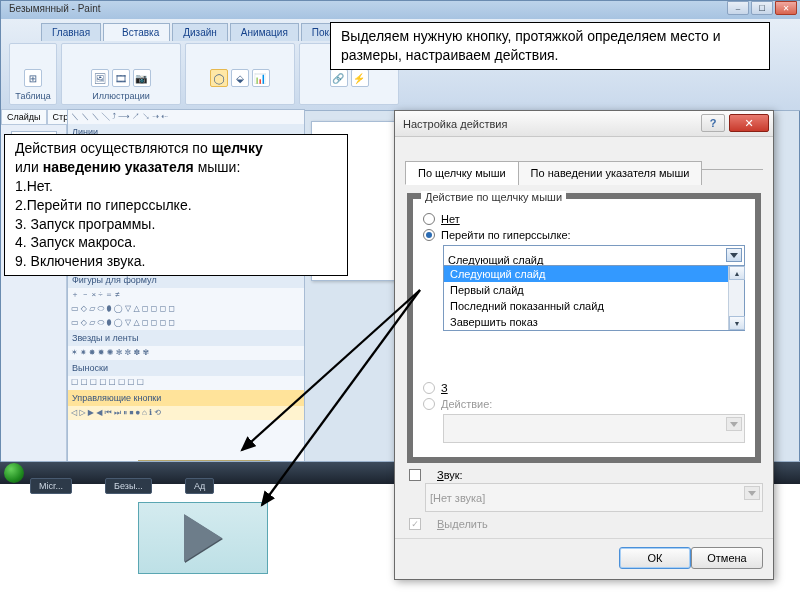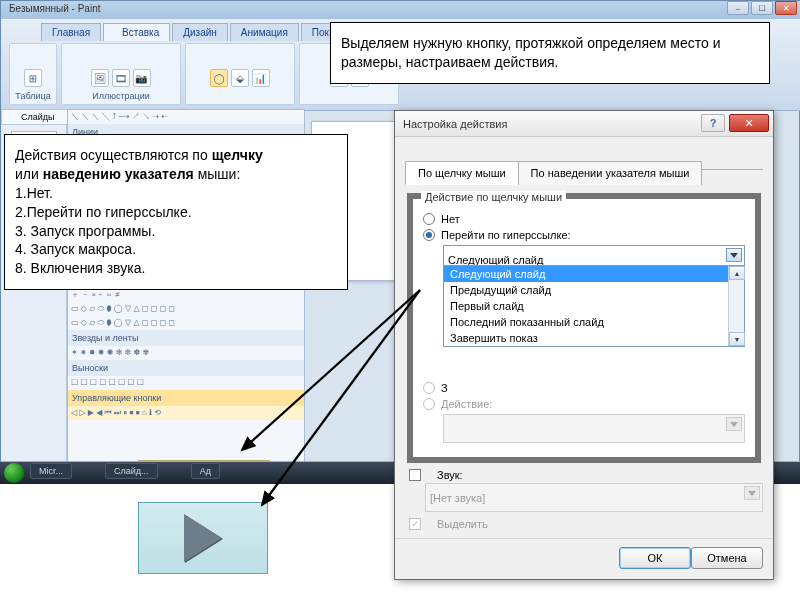--- a/index.html
+++ b/index.html
@@ -10,32 +10,32 @@
   .tabs-row { position: absolute; top: 4px; left: 40px; display: flex; gap: 2px; font-size: 10px; }
   .rtab { padding: 3px 10px; background: #cfdff0; border: 1px solid #9bb2cc; border-bottom: none; color: #15428b; }
   .rtab.active { background: #eef4fb; padding-left: 18px; }
   .ribbon-groups { position: absolute; top: 24px; left: 8px; display: flex; gap: 4px; height: 62px; }
   .rgroup { background: #eef4fb; border: 1px solid #c0d0e4; border-radius: 2px; padding: 3px 6px; font-size: 9px; color: #3a5a85; display: flex; flex-direction: column; justify-content: flex-end; align-items: center; }
   .rgroup .gicons { display: flex; gap: 3px; margin-bottom: 4px; }
   .gicon { width: 18px; height: 18px; background: #fff; border: 1px solid #b0c4dc; border-radius: 2px; display: flex; align-items: center; justify-content: center; font-size: 10px; }
   .gicon.sel { background: #ffe8a6; border-color: #e6b84f; }
   .leftpanel { position: absolute; top: 108px; left: 0; width: 66px; height: 372px; background: #e7eef8; border-right: 1px solid #b7c8dd; }
   .lp-tabs { display: flex; font-size: 9px; }
-  .lp-tab { padding: 2px 19px; border: 1px solid #b7c8dd; background: #f5f9fd; }
+  .lp-tab { padding: 2px 5px; border: 1px solid #b7c8dd; background: #f5f9fd; }
   .thumb { margin: 6px auto; width: 46px; height: 34px; background: #fff; border: 1px solid #a8bcd4; }
   .shapes-panel { position: absolute; top: 108px; left: 66px; width: 238px; height: 372px; background: #f3f7fc; border: 1px solid #a8bcd4; font-size: 9px; color: #37557f; overflow: hidden; }
   .sp-row { display: flex; flex-wrap: wrap; gap: 1px; padding: 2px 3px; line-height: 10px; color: #5a7396; font-size: 8px; }
   .sp-head { font-weight: normal; padding: 3px 4px; background: #e1ebf6; }
   .canvas-slide { position: absolute; top: 120px; left: 310px; width: 220px; height: 160px; background: #fff; border: 1px solid #a8bcd4; box-shadow: 1px 1px 3px rgba(0,0,0,.2); }
   .statusbar { position: absolute; bottom: 0; left: 0; width: 800px; height: 18px; background: linear-gradient(#d4e2f1,#bcd0e6); font-size: 9px; color: #3a5a85; padding: 2px 8px; border-top: 1px solid #9bb2cc; }
   .taskbar { position: absolute; top: 462px; left: 0; width: 800px; height: 22px; background: linear-gradient(#3d4b5c,#1b232e); }
   .taskbar .startorb { position: absolute; left: 4px; top: 1px; width: 20px; height: 20px; border-radius: 50%; background: radial-gradient(circle at 35% 30%,#67d35c,#1f8a1f 60%,#0b4d0b); }
-  .taskbtn { display: inline-block; margin-left: 30px; margin-top: 1px; padding: 2px 8px; background: #2d3a49; border: 1px solid #485a70; color: #cdd7e3; font-size: 9px; border-radius: 2px; }
-
-  .callout { position: absolute; background: #fff; border: 1.5px solid #000; padding: 11px 10px; font-size: 14px; line-height: 1.35; font-family: Arial, sans-serif; }
+  .taskbtn { display: inline-block; margin-left: 30px; margin-top: 16px; padding: 2px 8px; background: #2d3a49; border: 1px solid #485a70; color: #cdd7e3; font-size: 9px; border-radius: 2px; }
+
+  .callout { position: absolute; background: #fff; border: 1.5px solid #000; padding: 4px 10px; font-size: 14px; line-height: 1.35; font-family: Arial, sans-serif; }
   .callout-top { top: 22px; left: 330px; width: 440px; }
   .callout-left { top: 134px; left: 4px; width: 344px; }
 
   .dialog { position: absolute; top: 110px; left: 394px; width: 380px; background: #f0f0f0; border: 1px solid #6a6a6a; box-shadow: 2px 2px 8px rgba(0,0,0,.35); font-size: 11px; }
   .dlg-title { background: linear-gradient(#fcfcfc,#e5e5e5); height: 26px; border-bottom: 1px solid #c8c8c8; display: flex; align-items: center; padding: 0 8px; color: #333; position: relative; }
   .dlg-close { position: absolute; right: 4px; top: 3px; width: 40px; height: 18px; background: linear-gradient(#e87a6e,#c83a2c); border: 1px solid #8a2015; border-radius: 2px; color: #fff; display: flex; align-items: center; justify-content: center; font-size: 11px; }
   .dlg-help { position: absolute; right: 48px; top: 3px; width: 24px; height: 18px; background: linear-gradient(#f8f8f8,#e2e2e2); border: 1px solid #b0b0b0; border-radius: 2px; display: flex; align-items: center; justify-content: center; color: #3a6aa8; font-weight: bold; }
   .dlg-body { padding: 8px 10px 6px; }
   .dlg-tabs { display: flex; border-bottom: 1px solid #b0b0b0; }
   .dlg-tab { padding: 5px 12px; border: 1px solid #b0b0b0; border-bottom: none; background: #f7f7f7; margin-right: -1px; font-size: 11px; position: relative; top: 16px; }
@@ -60,21 +60,21 @@
   .chk { width: 12px; height: 12px; border: 1px solid #7a7a7a; background: #fff; display: inline-flex; align-items: center; justify-content: center; font-size: 9px; color: #2b6cb3; }
   .chk.dis { border-color: #c0c0c0; color: #b0b0b0; }
   .dlg-buttons { display: flex; justify-content: flex-end; gap: 0; padding: 8px 10px 10px; border-top: 1px solid #d6d6d6; background: #f0f0f0; }
   .btn { min-width: 72px; height: 22px; border: 1px solid #8a8a8a; background: linear-gradient(#fdfdfd,#e4e4e4); border-radius: 3px; font-size: 11px; display: flex; align-items: center; justify-content: center; }
   .btn.primary { border-color: #4a90d9; box-shadow: 0 0 0 1px #a6cef5 inset; }
 
   .action-btn-demo { position: absolute; top: 502px; left: 138px; width: 130px; height: 72px; background: linear-gradient(#d4ebef,#bde0e6); border: 1.5px solid #5aa6b2; display: flex; align-items: center; justify-content: center; }
   .play-tri { width: 0; height: 0; border-left: 38px solid #6d7d8a; border-top: 24px solid transparent; border-bottom: 24px solid transparent; filter: drop-shadow(1px 1px 0 #4a5661); }
 
   .arrow-svg { position: absolute; pointer-events: none; }
-  .uline { }
+  .uline { text-decoration: underline; }
   .tri { width: 0; height: 0; border-left: 4px solid transparent; border-right: 4px solid transparent; border-top: 5px solid #345; }
   .win-ctrl { position: absolute; top: 0; right: 4px; display: flex; gap: 2px; }
   .wcbtn { width: 22px; height: 14px; background: linear-gradient(#e8eef6,#c7d6e9); border: 1px solid #8aa3c2; border-radius: 0 0 2px 2px; font-size: 8px; display: flex; align-items: center; justify-content: center; color: #345; }
   .wcbtn.cls { background: linear-gradient(#f0a8a0,#d8644f); border-color: #a83b28; color: #fff; }
 </style>
 </head>
 <body>
 
 <div class="bg-app">
   <div class="titlebar-paint">
@@ -162,36 +162,36 @@
   </div>
 
   <div class="canvas-slide"></div>
 
   <div class="statusbar">Слайд 32 из 33   "Оформление по умолч..."</div>
 </div>
 
 <div class="taskbar">
   <div class="startorb"></div>
   <span class="taskbtn">Micr...</span>
-  <span class="taskbtn">Слайд...</span>
+  <span class="taskbtn">Безы...</span>
   <span class="taskbtn">Ад</span>
 </div>
 
 <div class="callout callout-top">
   <span>Выделяем нужную кнопку,  протяжкой определяем место и размеры, настраиваем действия.</span>
 </div>
 
 <div class="callout callout-left">
   <span>Действия осуществляются по </span><b>щелчку</b><br>
   <span>или </span><b>наведению указателя</b><span> мыши:</span><br>
   <span>1.Нет.</span><br>
   <span>2.Перейти по гиперссылке.</span><br>
   <span>3. Запуск программы.</span><br>
   <span>4. Запуск макроса.</span><br>
-  <span>8. Включения звука.</span>
+  <span>9. Включения звука.</span>
 </div>
 
 <div class="dialog">
   <div class="dlg-title">
     <span>Настройка действия</span>
     <div class="dlg-help">?</div>
     <div class="dlg-close">✕</div>
   </div>
   <div class="dlg-body">
     <div class="dlg-tabs">
@@ -210,21 +210,20 @@
         <span class="radio sel"></span>
         <span>Перейти по гиперссылке:</span>
       </div>
       <div class="combo">
         <span>Следующий слайд</span>
         <span class="arrow">
             <span class="tri"></span>
           </span>
         <div class="listopen">
           <div class="opt sel">Следующий слайд</div>
-          <div class="opt">Предыдущий слайд</div>
           <div class="opt">Первый слайд</div>
           <div class="opt">Последний показанный слайд</div>
           <div class="opt">Завершить показ</div>
           <div class="sb">
             <div class="sbbtn" style="top:0">▲</div>
             <div class="sbbtn" style="bottom:0">▼</div>
           </div>
         </div>
       </div>
 

